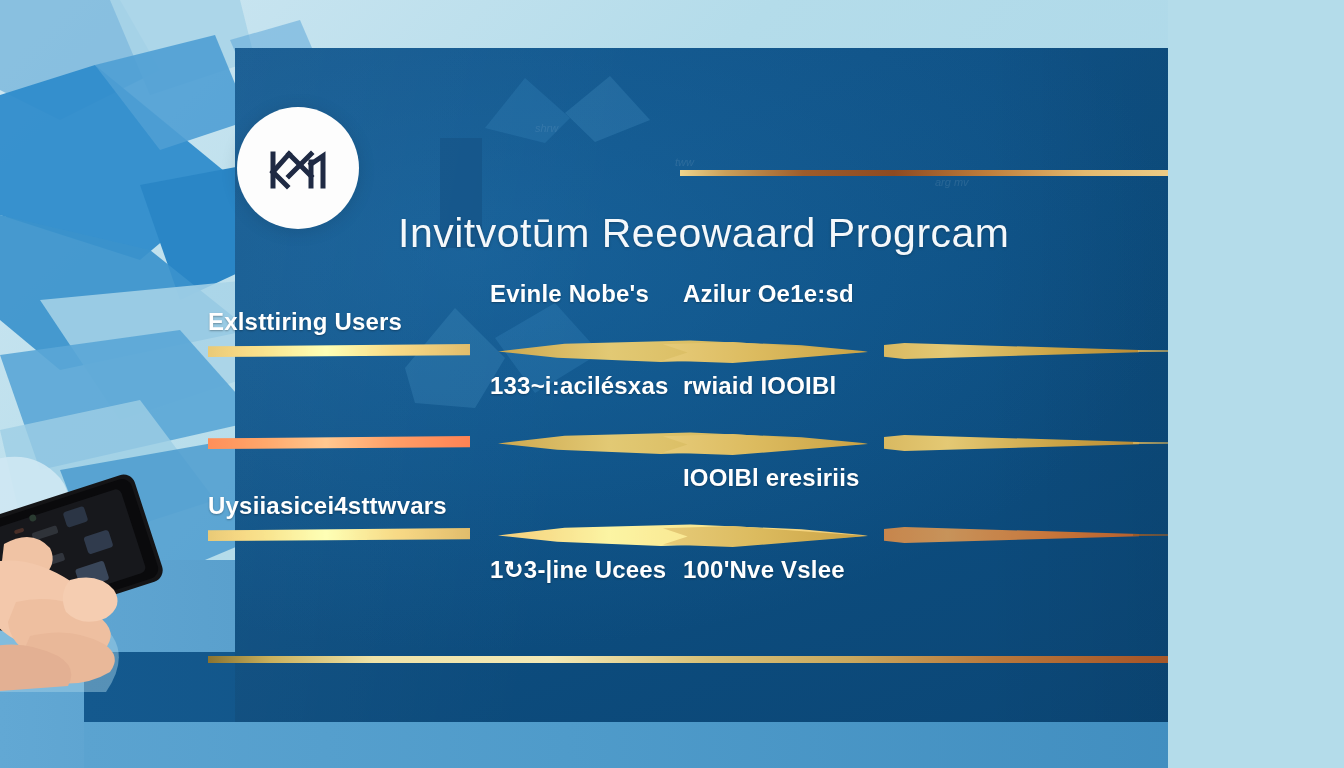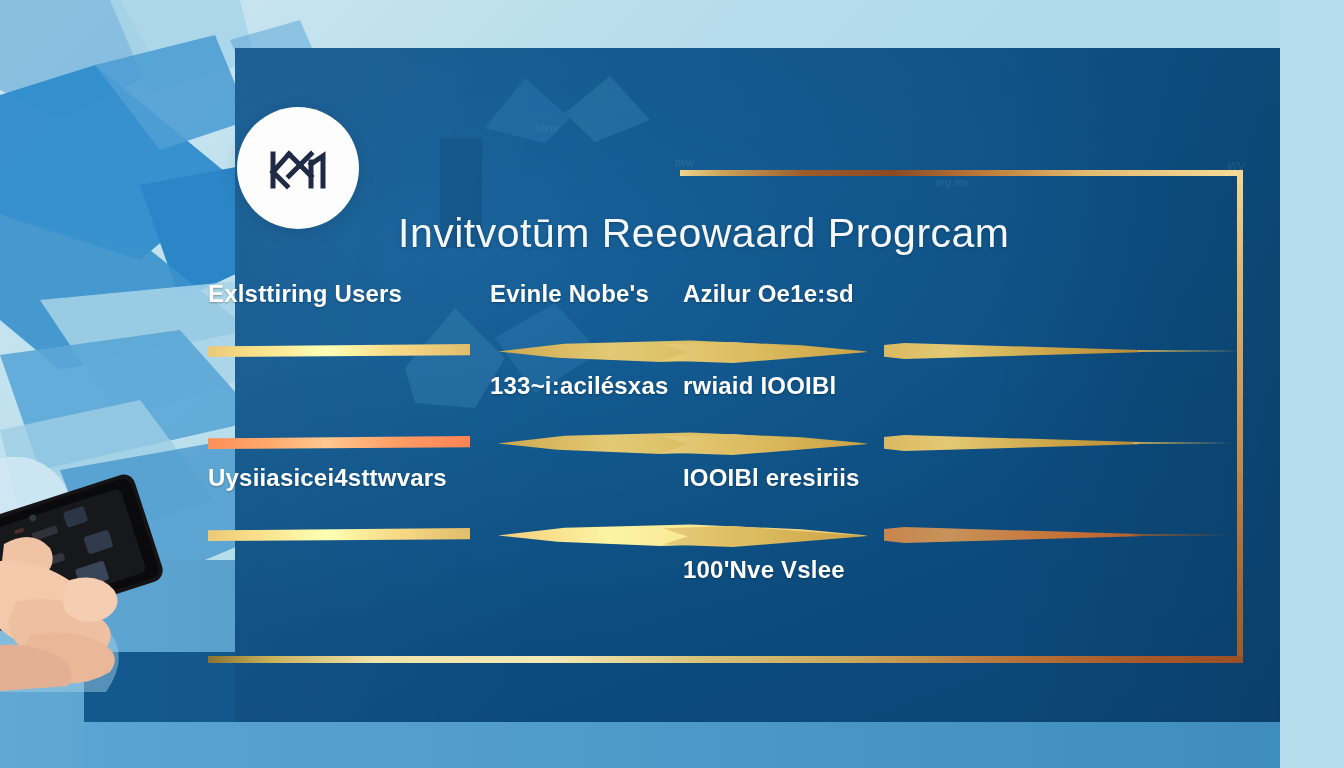--- a/index.html
+++ b/index.html
@@ -3,21 +3,21 @@
 <meta charset="utf-8">
 <style>
   * { margin:0; padding:0; box-sizing:border-box; }
   html, body {
     width:1344px; height:768px;
     overflow:hidden;
     font-family:"Liberation Sans", sans-serif;
     background:#b4dcea;
   }
 
-  #stage { position:relative; width:1280px; height:768px; overflow:hidden; background:#404040; }
+  #stage { position:relative; width:1168px; height:768px; overflow:hidden; background:#404040; }
 
   
   .bg-wash { position:absolute; inset:0;
     background:linear-gradient(135deg,#cfe7f2 0%,#b4dcea 40%,#a9d6e8 100%); }
 
   .poly { position:absolute; }
 
   .bg-band-mid {
     position:absolute; left:0; top:560px; width:430px; height:208px;
     background:linear-gradient(90deg,#62a8d4 0%,#5aa0cd 55%,#3f8fc0 100%);
@@ -90,21 +90,21 @@
 
   .row { position:relative; }
   .row-cells { position:relative; height:46px; }
 
   .cell {
     position:absolute; top:0;
     color:#ffffff; font-size:24px; font-weight:bold;
     letter-spacing:0.2px; white-space:pre-line; line-height:1.15;
     text-shadow:0 1px 2px rgba(0,0,0,0.30);
   }
-  .c0 { left:0px; }
+  .c0 { left:0px;margin-top:28px; }
   .c1 { left:282px; }
   .c2 { left:475px; }
 
   .row.header .cell { font-weight:bold; }
   .row.tall .row-cells { height:80px; }
 
   
   .divider { position:relative; height:46px; }
   .seg { position:absolute; }
 
@@ -256,20 +256,21 @@
         <div class="seg seg-a pale"></div>
         <div class="seg seg-b pale"></div>
         <div class="seg seg-c"></div>
         <div class="seg seg-d accent-brown"></div>
         <div class="hairline" style="left:925px;width:100px;background:linear-gradient(90deg,rgba(150,90,40,.9),rgba(150,90,40,0));"></div>
       </div>
     </div>
 
     <div class="row tall">
       <div class="row-cells">
+        <div class="cell c1">1↻3-|ine Ucees</div>
         <div class="cell c2">100'Nve Vslee</div>
       </div>
     </div>
 
   </div>
 
   <div class="hand-wrap">
     <svg width="200" height="240" viewBox="0 0 200 240">
 
       <path d="M0 10 Q46 -6 74 26 Q96 54 62 84 Q20 106 0 86 Z" fill="#cfe8f3" opacity=".9"></path>

